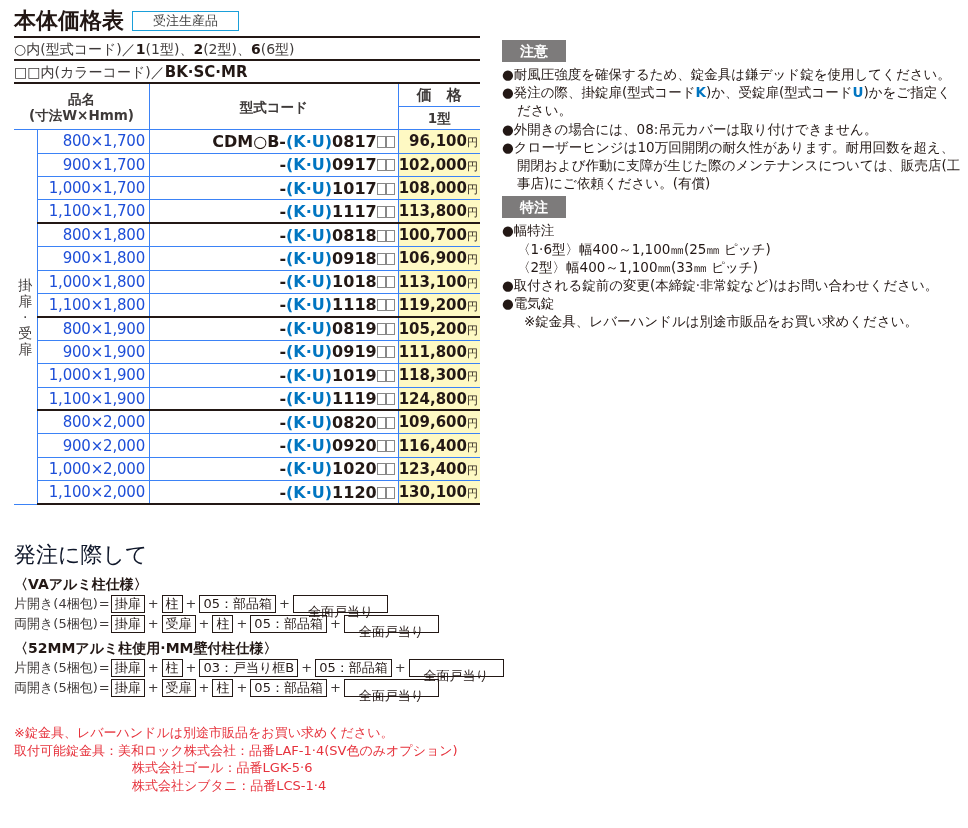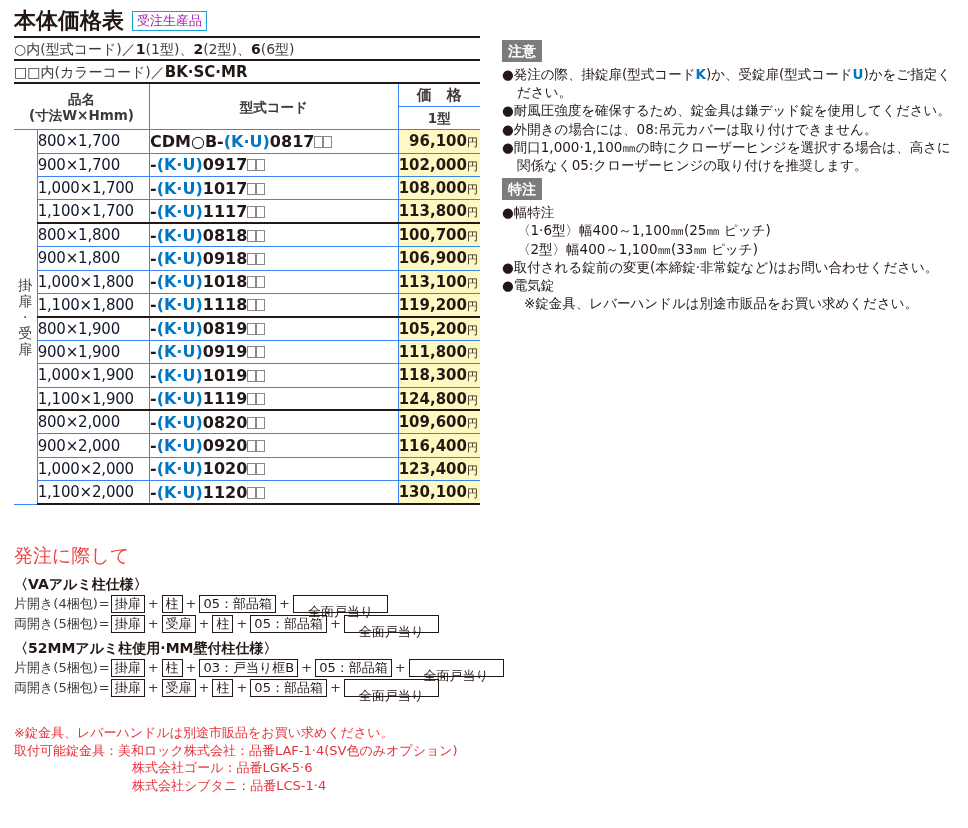--- a/index.html
+++ b/index.html
@@ -3,58 +3,58 @@
 <meta charset="utf-8">
 <style>
   * { box-sizing: border-box; margin: 0; padding: 0; }
   html, body { width: 968px; height: 828px; background: #ffffff; overflow: hidden; }
   body { font-family: "DejaVu Sans", "Liberation Sans", sans-serif; color: #231815; position: relative; }
 
   
   .left { position: absolute; left: 14px; top: 6px; width: 466px; }
   .title-row { display: flex; align-items: center; height: 30px; }
   .page-title { font-size: 22px; font-weight: bold; letter-spacing: 0px; }
-  .made-to-order { margin-left: 8px; border: 1.5px solid #1a9fd9; color: #a21caf; font-size: 13px; padding: 0 4px; line-height: 17px; height: 20px; }
+  .made-to-order { margin-left: 8px; border: 1.5px solid #1a9fd9; color: #404040; font-size: 13px; padding: 0 20px; line-height: 17px; height: 20px; }
 
   .legend-line { border-top: 2px solid #231815; font-size: 14px; height: 23px; line-height: 22px; padding-left: 0; color: #3e3a39; }
   .legend-line b { color: #231815; font-weight: bold; }
 
   table.price { border-collapse: collapse; width: 466px; font-size: 14px; }
   table.price th, table.price td { border: 1px solid #3b82f6; height: 23.4px; padding: 0; }
   table.price thead th { font-weight: bold; font-size: 13.5px; color: #3e3a39; line-height: 16px; text-align: center; }
   table.price tr.thick-top td { border-top: 2.5px solid #231815; }
   table.price thead tr:first-child th { border-top: 2.5px solid #231815; }
   table.price tbody tr:last-child td { border-bottom: 2.5px solid #231815; }
   table.price th:first-child, table.price td:first-child { border-left: none; }
   table.price th:last-child, table.price td:last-child { border-right: none; }
   .group-cell { width: 26px; text-align: center; color: #3e3a39; font-size: 14px; line-height: 16px; vertical-align: middle; }
   .group-cell span { display: block; }
-  .size-cell { width: 116px; text-align: left; padding-right: 4px !important; font-size: 15px; color: #0f172a; letter-spacing: -0.2px; }
-  .code-cell { width: 269px; text-align: left; padding-right: 3px !important; font-weight: bold; font-size: 16px; white-space: nowrap; }
+  .size-cell { width: 116px; text-align: right; padding-right: 4px !important; font-size: 15px; color: #1d4ed8; letter-spacing: -0.2px; }
+  .code-cell { width: 269px; text-align: right; padding-right: 3px !important; font-weight: bold; font-size: 16px; white-space: nowrap; }
   .code-cell .ku { color: #0075c1; }
   .code-cell .sq { display: inline-block; width: 9px; height: 12px; border: 1px solid #888; margin-left: 0; vertical-align: -1px; }
   .price-cell { width: 78px; background: #fef9c3; text-align: right; padding-right: 2px !important; font-weight: bold; font-size: 15px; white-space: nowrap; }
   .price-cell .yen { font-size: 11px; font-weight: normal; }
 
   
   .order { position: absolute; left: 14px; top: 540px; width: 520px; }
-  .order-title { font-size: 19px; font-weight: normal; color: #ef4444; height: 30px; line-height: 30px; }
+  .order-title { font-size: 22px; font-weight: normal; color: #0f172a; height: 30px; line-height: 30px; }
   .spec-title { font-size: 14px; font-weight: bold; height: 20px; line-height: 20px; margin-top: 4px; }
   .formula { font-size: 13px; color: #3e3a39; height: 20px; line-height: 20px; display: flex; align-items: center; white-space: nowrap; }
   .formula .box { border: 1.3px solid #231815; padding: 0 3px; line-height: 15px; height: 18px; color: #231815; }
   .formula .box.wide { padding: 8px 14px; }
   .formula .plus { margin: 0 3px; }
   .formula .eq { margin: 0 1px; }
 
   .red-notes { position: absolute; left: 14px; top: 724px; font-size: 13px; color: #e6323c; line-height: 17.5px; }
   .red-notes .indent { padding-left: 118px; }
 
   
   .right { position: absolute; left: 502px; top: 40px; width: 460px; font-size: 13.5px; color: #231815; line-height: 18.2px; }
-  .section-tag { display: inline-block; background: #7d7b7b; color: #ffffff; font-weight: bold; font-size: 14px; padding: 0 6px; height: 22px; line-height: 22px; margin-bottom: 3px; }
+  .section-tag { display: inline-block; background: #7d7b7b; color: #ffffff; font-weight: bold; font-size: 14px; padding: 0 18px; height: 22px; line-height: 22px; margin-bottom: 3px; }
   .note { padding-left: 15px; text-indent: -15px; }
   .note .k { color: #0075c1; font-weight: bold; }
   .sub { padding-left: 15px; }
   .gap { height: 4px; }
 </style>
 </head>
 <body>
 
 <div class="left">
   <div class="title-row">
@@ -170,24 +170,24 @@
           <td class="size-cell">1,100×2,000</td>
           <td class="code-cell"><span>-</span><span class="ku">(</span><span class="ku">K·U</span><span class="ku">)</span><span>1120</span><span class="sq"></span><span class="sq"></span></td>
           <td class="price-cell"><span>130,100</span><span class="yen">円</span></td>
         </tr>
       </tbody>
   </table>
 </div>
 
 <div class="right">
   <div class="section-tag">注意</div>
+  <div class="note">●耐風圧強度を確保するため、錠金具は鎌デッド錠を使用してください。</div>
   <div class="note"><span>●発注の際、掛錠扉(型式コード</span><span class="k">K</span><span>)か、受錠扉(型式コード</span><span class="k">U</span><span>)かをご指定ください。</span></div>
-  <div class="note">●耐風圧強度を確保するため、錠金具は鎌デッド錠を使用してください。</div>
   <div class="note">●外開きの場合には、08:吊元カバーは取り付けできません。</div>
-  <div class="note">●間口1,000·1,100㎜の時にクローザーヒンジを選択する場合は、高さに関係なく05:クローザーヒンジの取り付けを推奨します。</div>
+  <div class="note">●クローザーヒンジは10万回開閉の耐久性があります。耐用回数を超え、開閉および作動に支障が生じた際のメンテナンスについては、販売店(工事店)にご依頼ください。(有償)</div>
   <div class="gap"></div>
   <div class="section-tag">特注</div>
   <div class="note">●幅特注</div>
   <div class="sub">〈1·6型〉幅400～1,100㎜(25㎜ ピッチ)</div>
   <div class="sub">〈2型〉幅400～1,100㎜(33㎜ ピッチ)</div>
   <div class="note">●取付される錠前の変更(本締錠·非常錠など)はお問い合わせください。</div>
   <div class="note">●電気錠</div>
   <div class="sub" style="padding-left:22px">※錠金具、レバーハンドルは別途市販品をお買い求めください。</div>
 </div>
 

